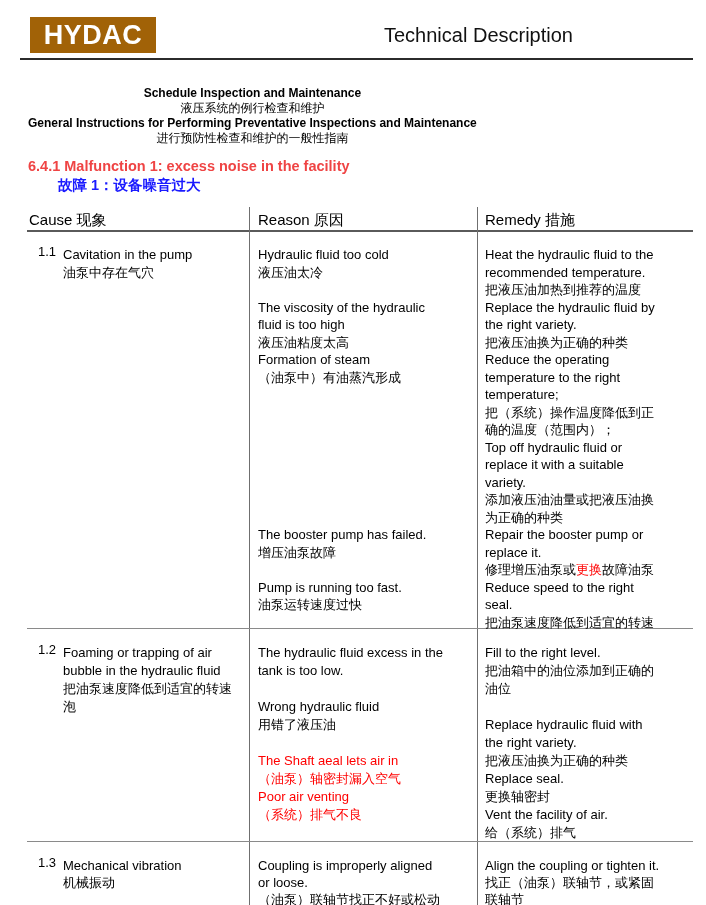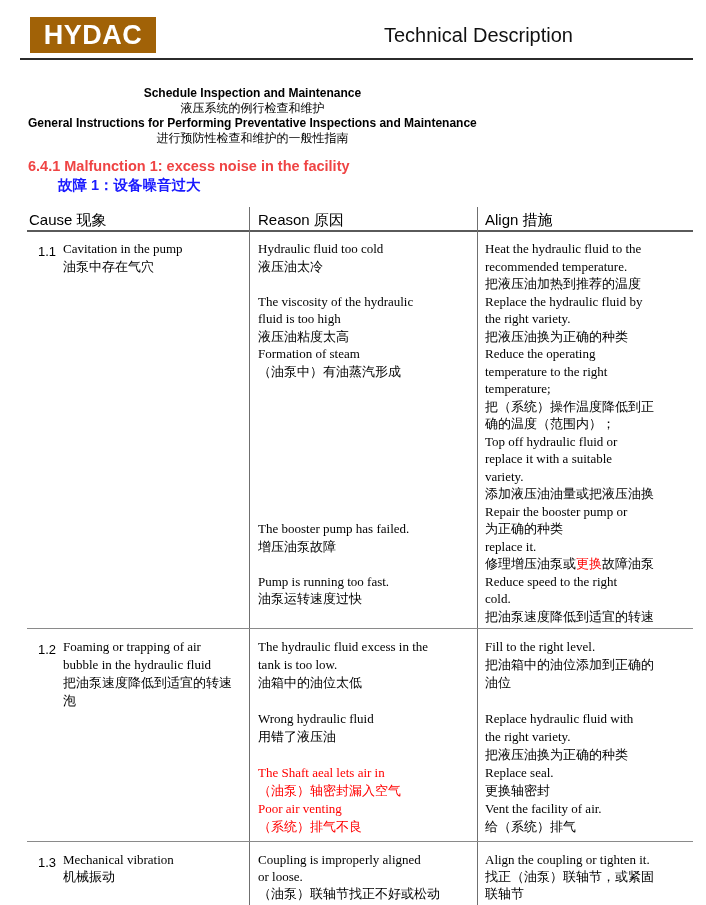--- a/index.html
+++ b/index.html
@@ -27,21 +27,21 @@
   .th{top:211px;font-size:15px;white-space:nowrap;}
   .th.c0{left:29px;} .th.c1{left:258px;} .th.c2{left:485px;}
   .head-rule{left:27px;top:230px;width:666px;height:2px;background:#5a5a5a;}
   .vline{top:207px;width:1px;height:698px;background:#6f6f6f;}
   .v1{left:249px;} .v2{left:477px;}
   .rowsep{left:27px;height:1px;background:#8a8a8a;width:666px;}
   .sep1{top:628px;} .sep2{top:841px;}
   
   .trow{position:absolute;left:0;width:706px;font-size:13px;}
   .trow .num{position:absolute;left:38px;top:8px;}
-  .trow .cell{position:absolute;top:5px;font-family:Liberation Serif, serif;}
+  .trow .cell{position:absolute;top:11px;}
   .trow .cause{left:63px;width:182px;}
   .trow .reason{left:258px;width:215px;}
   .trow .remedy{left:485px;width:206px;}
   .ln{white-space:nowrap;overflow:visible;}
   .r0 .ln,.r0 .num{height:17.5px;line-height:17.5px;}
   .r1 .ln,.r1 .num{height:18px;line-height:18px;}
   .r2 .ln,.r2 .num{height:17px;line-height:17px;}
   .ln .red{color:#FF0000;}
 </style>
 </head>
@@ -56,21 +56,21 @@
   <div>液压系统的例行检查和维护</div>
   <div class="b">General Instructions for Performing Preventative Inspections and Maintenance</div>
   <div>进行预防性检查和维护的一般性指南</div>
 </div>
 
 <div class="abs sec1">6.4.1 Malfunction 1: excess noise in the facility</div>
 <div class="abs sec2">故障 1：设备噪音过大</div>
 
 <div class="abs th c0">Cause 现象</div>
 <div class="abs th c1">Reason 原因</div>
-<div class="abs th c2">Align 措施</div>
+<div class="abs th c2">Remedy 措施</div>
 <div class="abs head-rule"></div>
 
 <div class="abs vline v1"></div>
 <div class="abs vline v2"></div>
 <div class="abs rowsep sep1"></div>
 <div class="abs rowsep sep2"></div>
 
 <div class="trow r0" style="top:235px">
   <div class="num">1.1</div>
   <div class="cell cause">
@@ -109,41 +109,40 @@
       <div class="ln"><span>把液压油换为正确的种类</span></div>
       <div class="ln"><span>Reduce the operating</span></div>
       <div class="ln"><span>temperature to the right</span></div>
       <div class="ln"><span>temperature;</span></div>
       <div class="ln"><span>把（系统）操作温度降低到正</span></div>
       <div class="ln"><span>确的温度（范围内）；</span></div>
       <div class="ln"><span>Top off hydraulic fluid or</span></div>
       <div class="ln"><span>replace it with a suitable</span></div>
       <div class="ln"><span>variety.</span></div>
       <div class="ln"><span>添加液压油油量或把液压油换</span></div>
+      <div class="ln"><span>为正确的种类</span></div>
       <div class="ln"><span>Repair the booster pump or</span></div>
-      <div class="ln"><span>为正确的种类</span></div>
       <div class="ln"><span>replace it.</span></div>
       <div class="ln"><span>修理增压油泵或</span><span class="red">更换</span><span>故障油泵</span></div>
       <div class="ln"><span>Reduce speed to the right</span></div>
-      <div class="ln"><span>cold.</span></div>
+      <div class="ln"><span>seal.</span></div>
       <div class="ln"><span>把油泵速度降低到适宜的转速</span></div>
     </div>
 </div>
 <div class="trow r1" style="top:633px">
   <div class="num">1.2</div>
   <div class="cell cause">
       <div class="ln"><span>Foaming or trapping of air</span></div>
       <div class="ln"><span>bubble in the hydraulic fluid</span></div>
       <div class="ln"><span>把油泵速度降低到适宜的转速</span></div>
       <div class="ln"><span>泡</span></div>
     </div>
   <div class="cell reason">
       <div class="ln"><span>The hydraulic fluid excess in the</span></div>
       <div class="ln"><span>tank is too low.</span></div>
-      <div class="ln"><span>油箱中的油位太低</span></div>
       <div class="ln">&nbsp;</div>
       <div class="ln"><span>Wrong hydraulic fluid</span></div>
       <div class="ln"><span>用错了液压油</span></div>
       <div class="ln">&nbsp;</div>
       <div class="ln"><span class="red">The Shaft aeal lets air in</span></div>
       <div class="ln"><span class="red">（油泵）轴密封漏入空气</span></div>
       <div class="ln"><span class="red">Poor air venting</span></div>
       <div class="ln"><span class="red">（系统）排气不良</span></div>
     </div>
   <div class="cell remedy">

